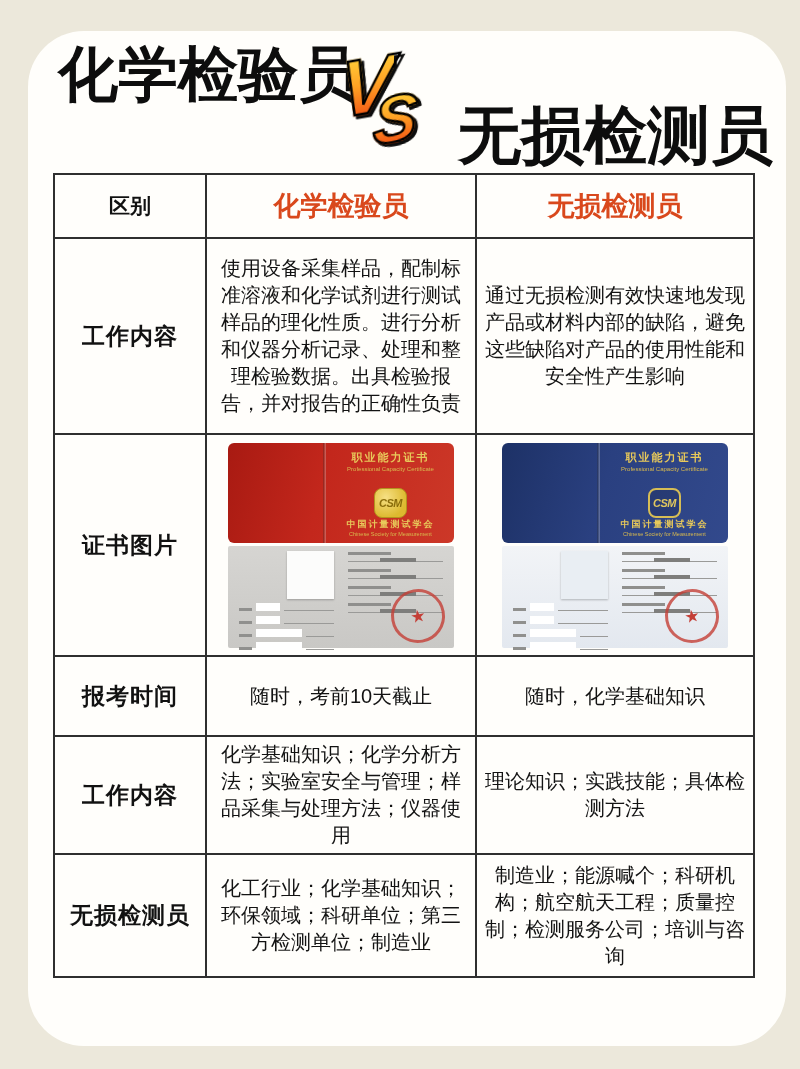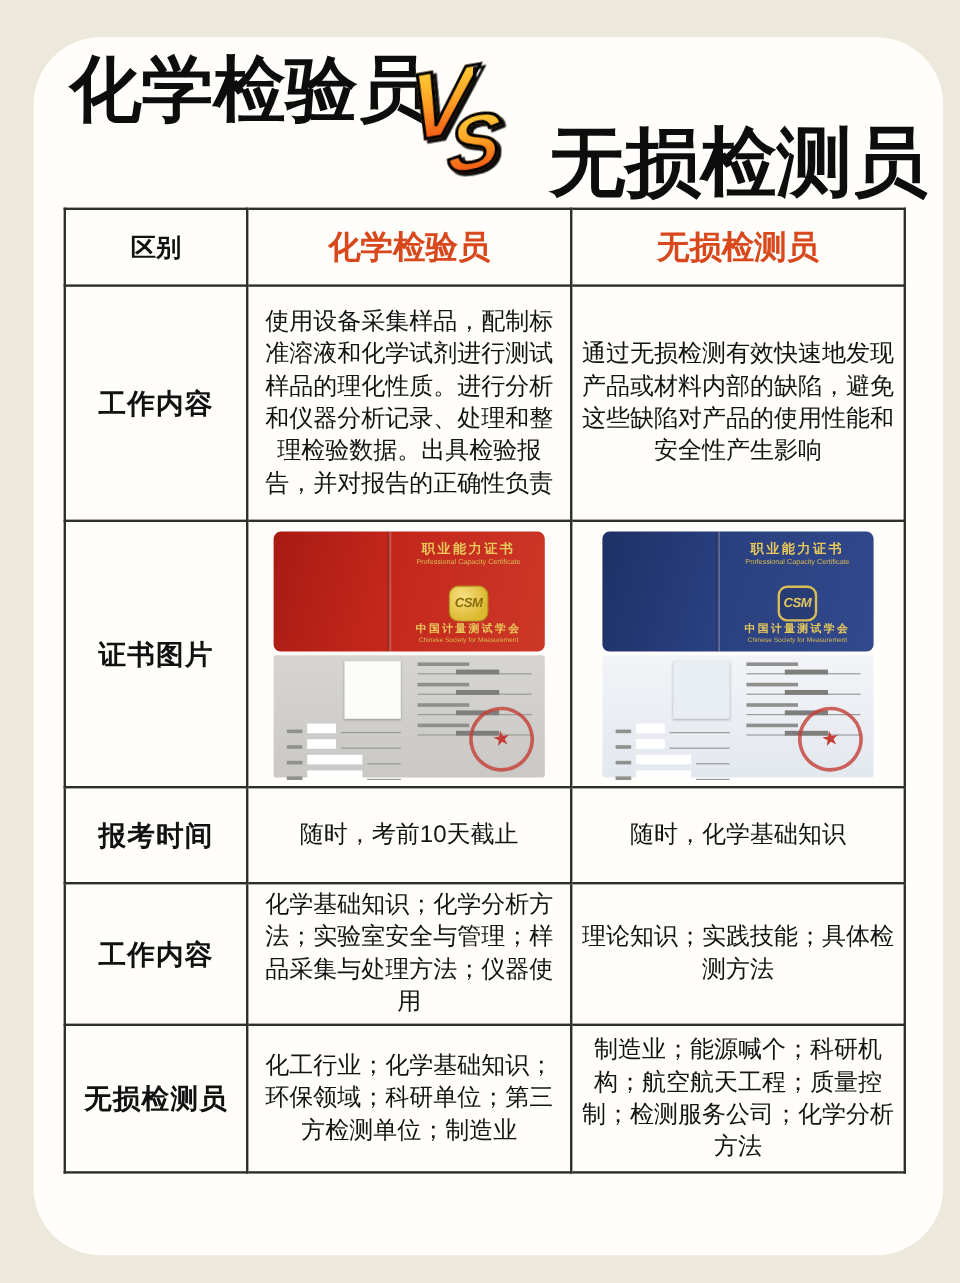--- a/index.html
+++ b/index.html
@@ -284,17 +284,17 @@
 
     <tr class="rh5">
       <td class="lbl">工作内容</td>
       <td class="bodytxt">化学基础知识；化学分析方法；实验室安全与管理；样品采集与处理方法；仪器使用</td>
       <td class="bodytxt">理论知识；实践技能；具体检测方法</td>
     </tr>
 
     <tr class="rh6">
       <td class="lbl">无损检测员</td>
       <td class="bodytxt">化工行业；化学基础知识；环保领域；科研单位；第三方检测单位；制造业</td>
-      <td class="bodytxt">制造业；能源喊个；科研机构；航空航天工程；质量控制；检测服务公司；化学分析方法</td>
+      <td class="bodytxt">制造业；能源喊个；科研机构；航空航天工程；质量控制；检测服务公司；培训与咨询</td>
     </tr>
   </tbody>
     </table>
 </div>
 
 </body></html>

